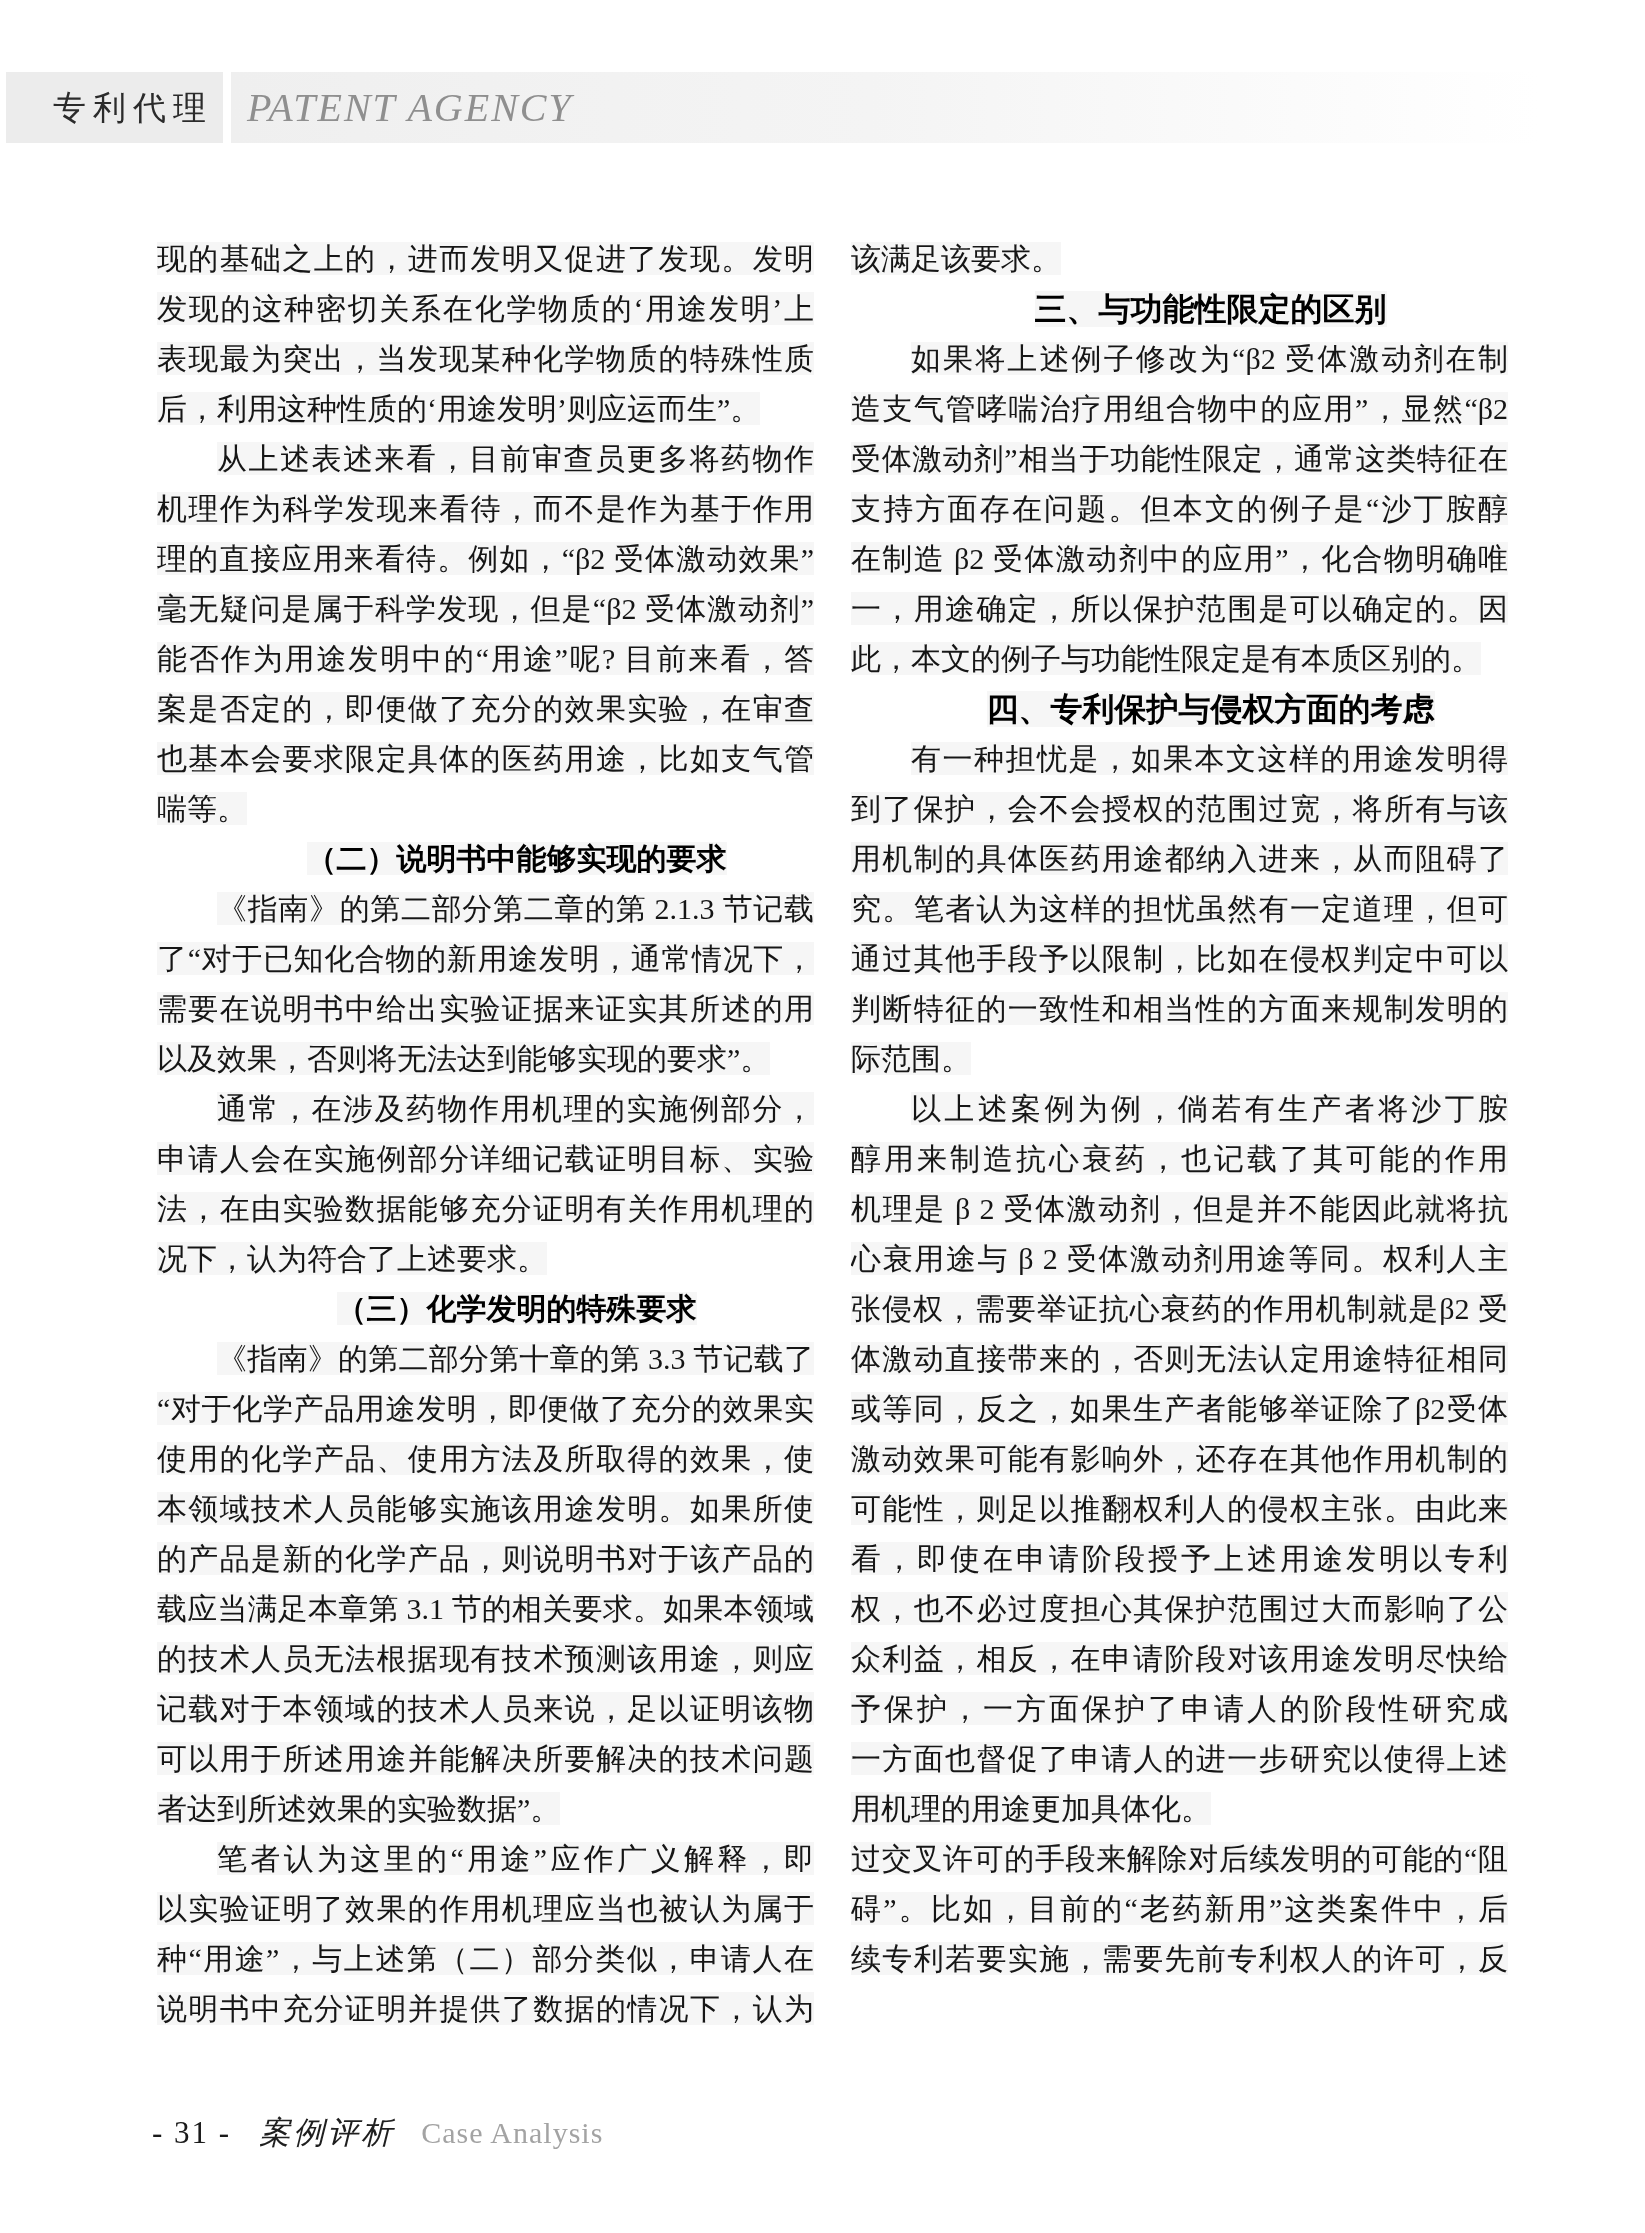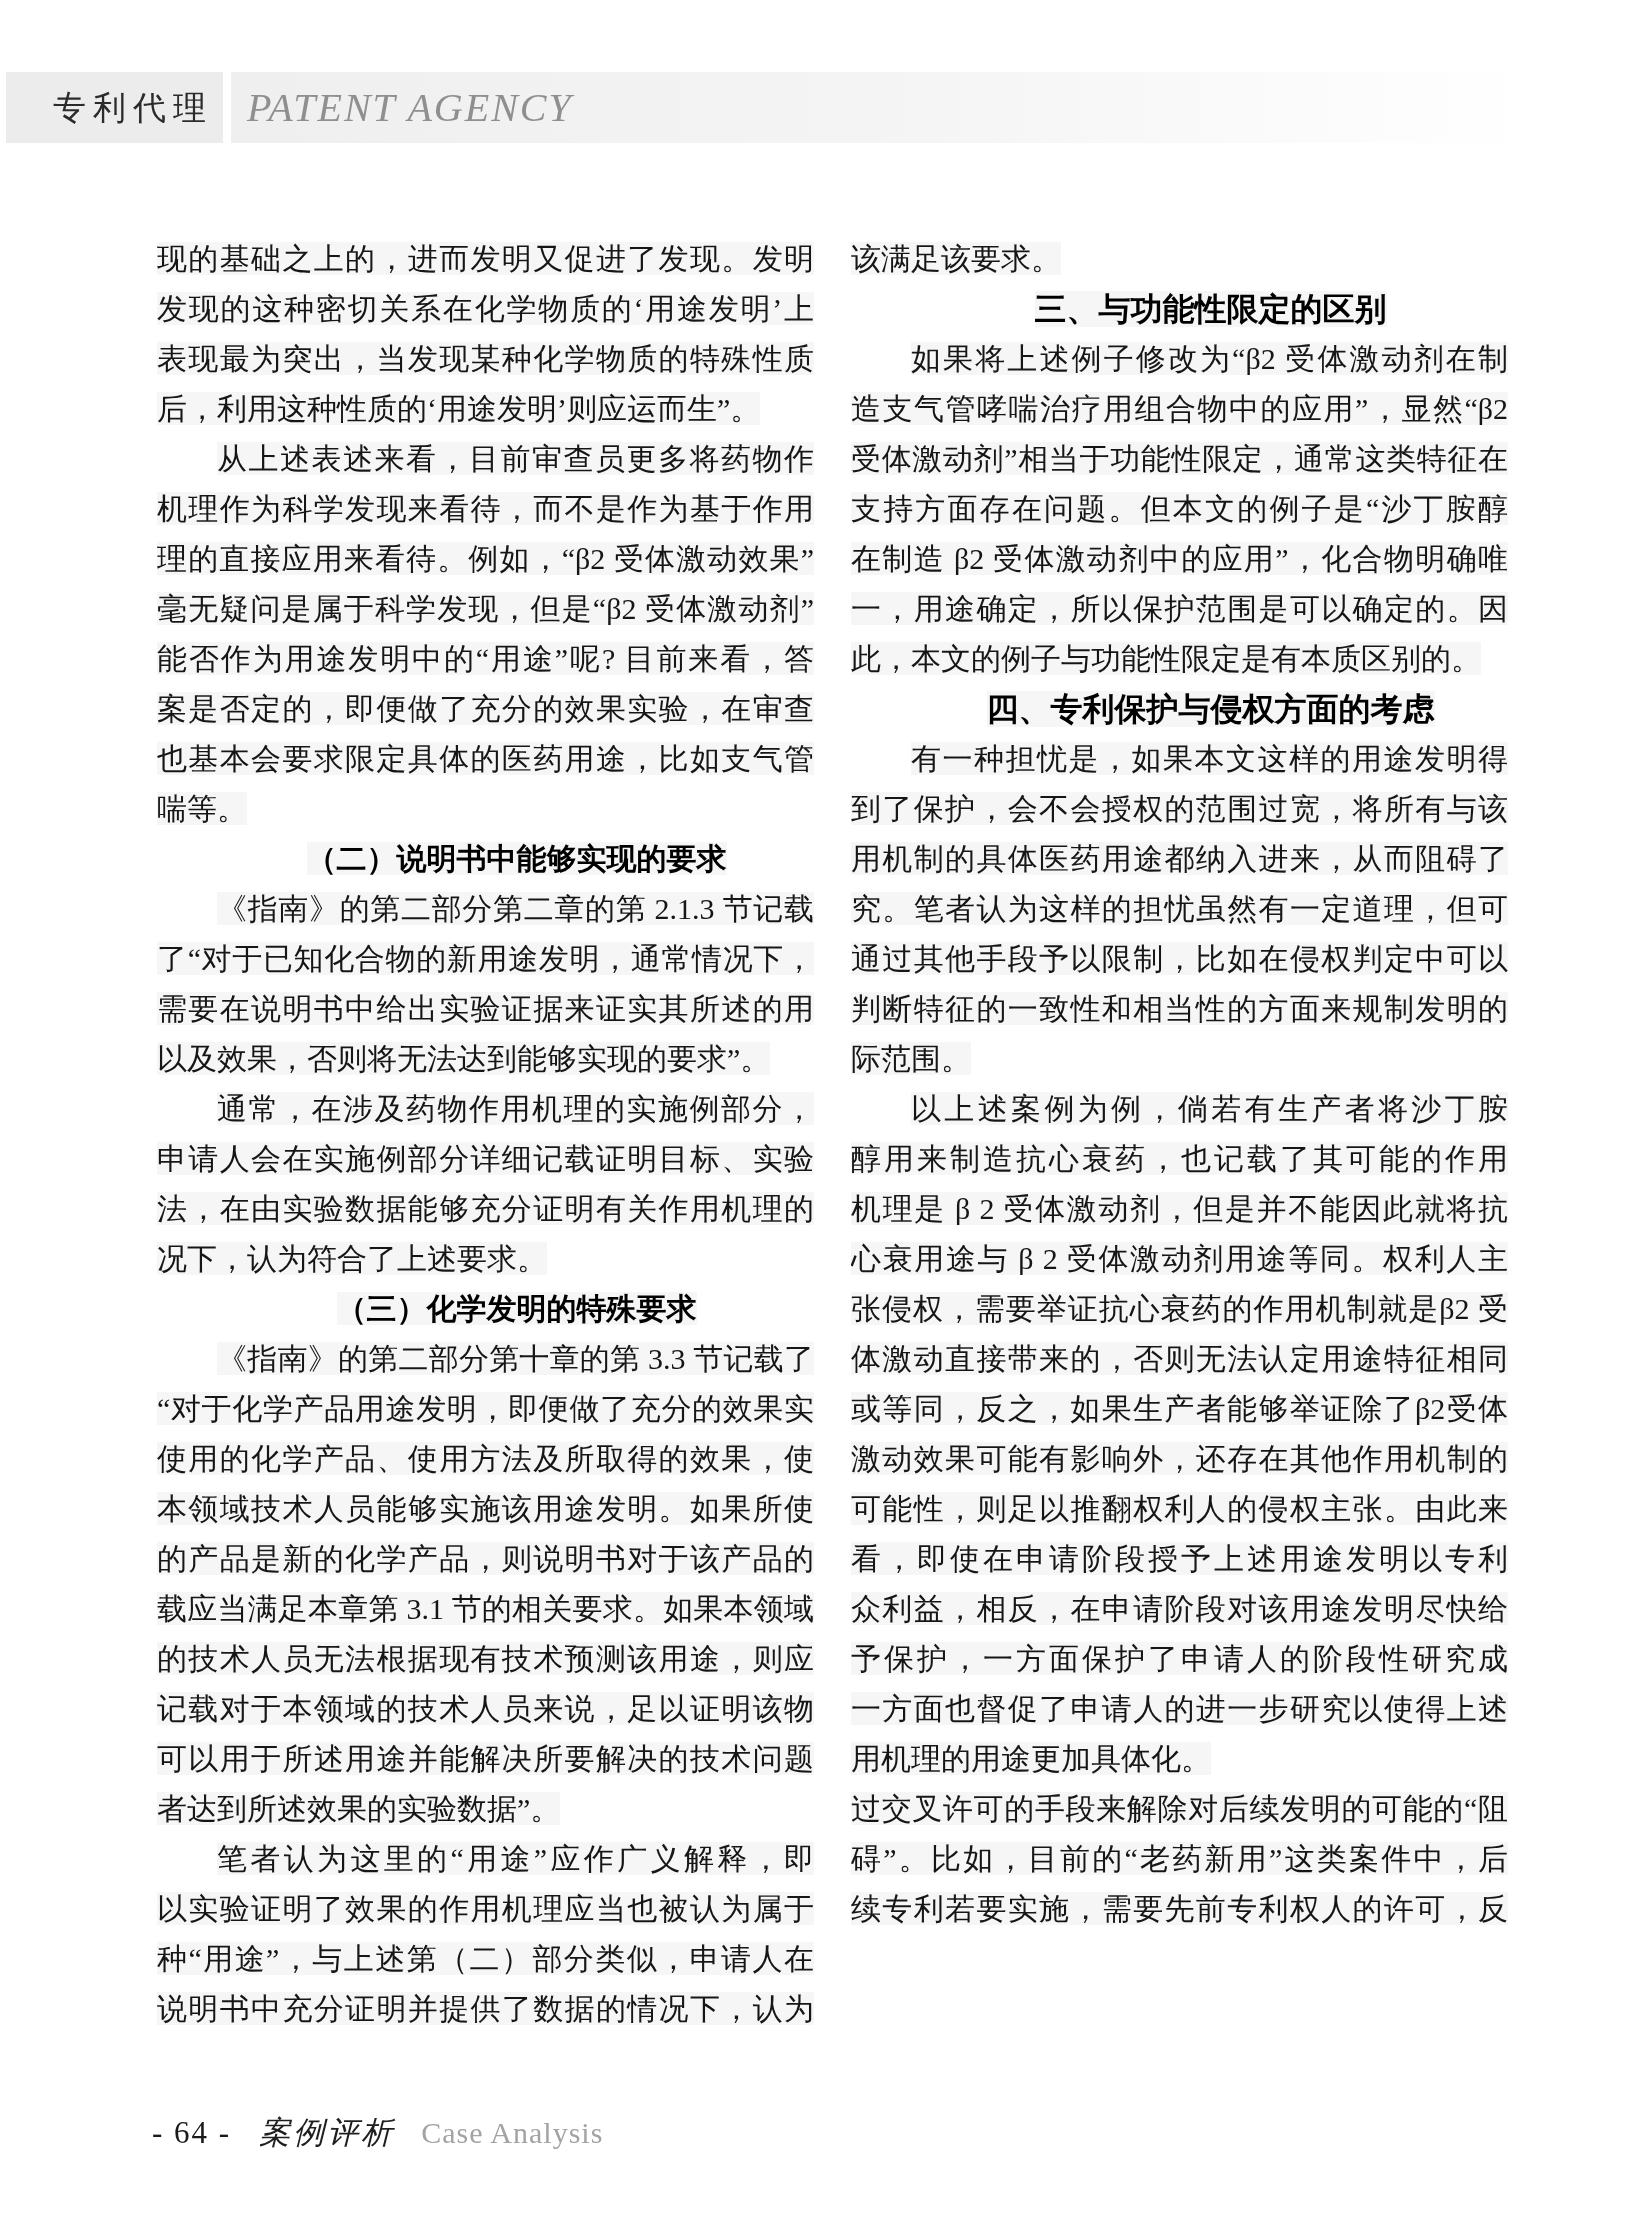--- a/index.html
+++ b/index.html
@@ -144,29 +144,30 @@
       <div class="line ji"><span class="lt">以上述案例为例，倘若有生产者将沙丁胺</span></div>
       <div class="line j"><span class="lt">醇用来制造抗心衰药，也记载了其可能的作用</span></div>
       <div class="line j"><span class="lt">机理是 β 2 受体激动剂，但是并不能因此就将抗</span></div>
       <div class="line j"><span class="lt">心衰用途与 β 2 受体激动剂用途等同。权利人主</span></div>
       <div class="line j"><span class="lt">张侵权，需要举证抗心衰药的作用机制就是β2 受</span></div>
       <div class="line j"><span class="lt">体激动直接带来的，否则无法认定用途特征相同</span></div>
       <div class="line j"><span class="lt">或等同，反之，如果生产者能够举证除了β2受体</span></div>
       <div class="line j"><span class="lt">激动效果可能有影响外，还存在其他作用机制的</span></div>
       <div class="line j"><span class="lt">可能性，则足以推翻权利人的侵权主张。由此来</span></div>
       <div class="line j"><span class="lt">看，即使在申请阶段授予上述用途发明以专利</span></div>
+      <div class="line j"><span class="lt">权，也不必过度担心其保护范围过大而影响了公</span></div>
       <div class="line j"><span class="lt">众利益，相反，在申请阶段对该用途发明尽快给</span></div>
       <div class="line j"><span class="lt">予保护，一方面保护了申请人的阶段性研究成果，</span></div>
       <div class="line j"><span class="lt">一方面也督促了申请人的进一步研究以使得上述作</span></div>
       <div class="line e"><span class="lt">用机理的用途更加具体化。</span></div>
       <div class="line j"><span class="lt">过交叉许可的手段来解除对后续发明的可能的“阻</span></div>
       <div class="line j"><span class="lt">碍”。比如，目前的“老药新用”这类案件中，后</span></div>
       <div class="line j"><span class="lt">续专利若要实施，需要先前专利权人的许可，反之</span></div>
     </div>
 
   <div class="footer">
-    <span class="pagenum">- 64 -</span>
+    <span class="pagenum">- 31 -</span>
     <span class="sec-zh">案例评析</span>
     <span class="sec-en">Case Analysis</span>
   </div>
 
 </div>
 
 
 </body></html>

